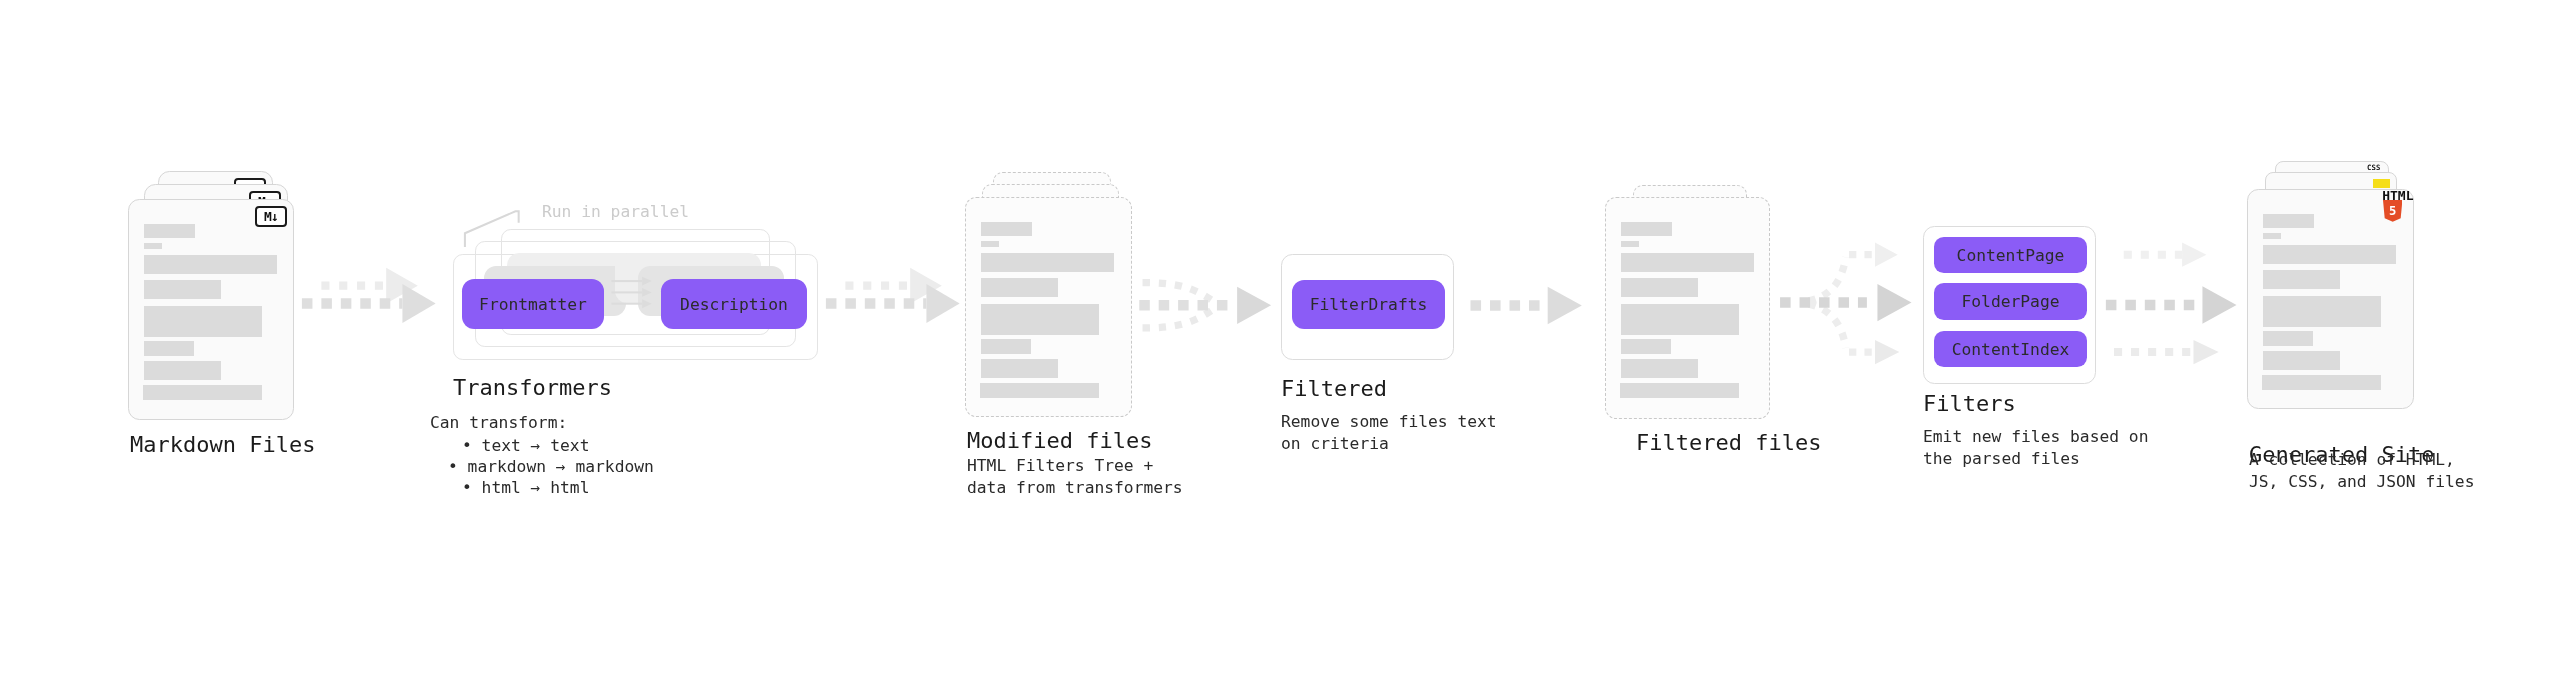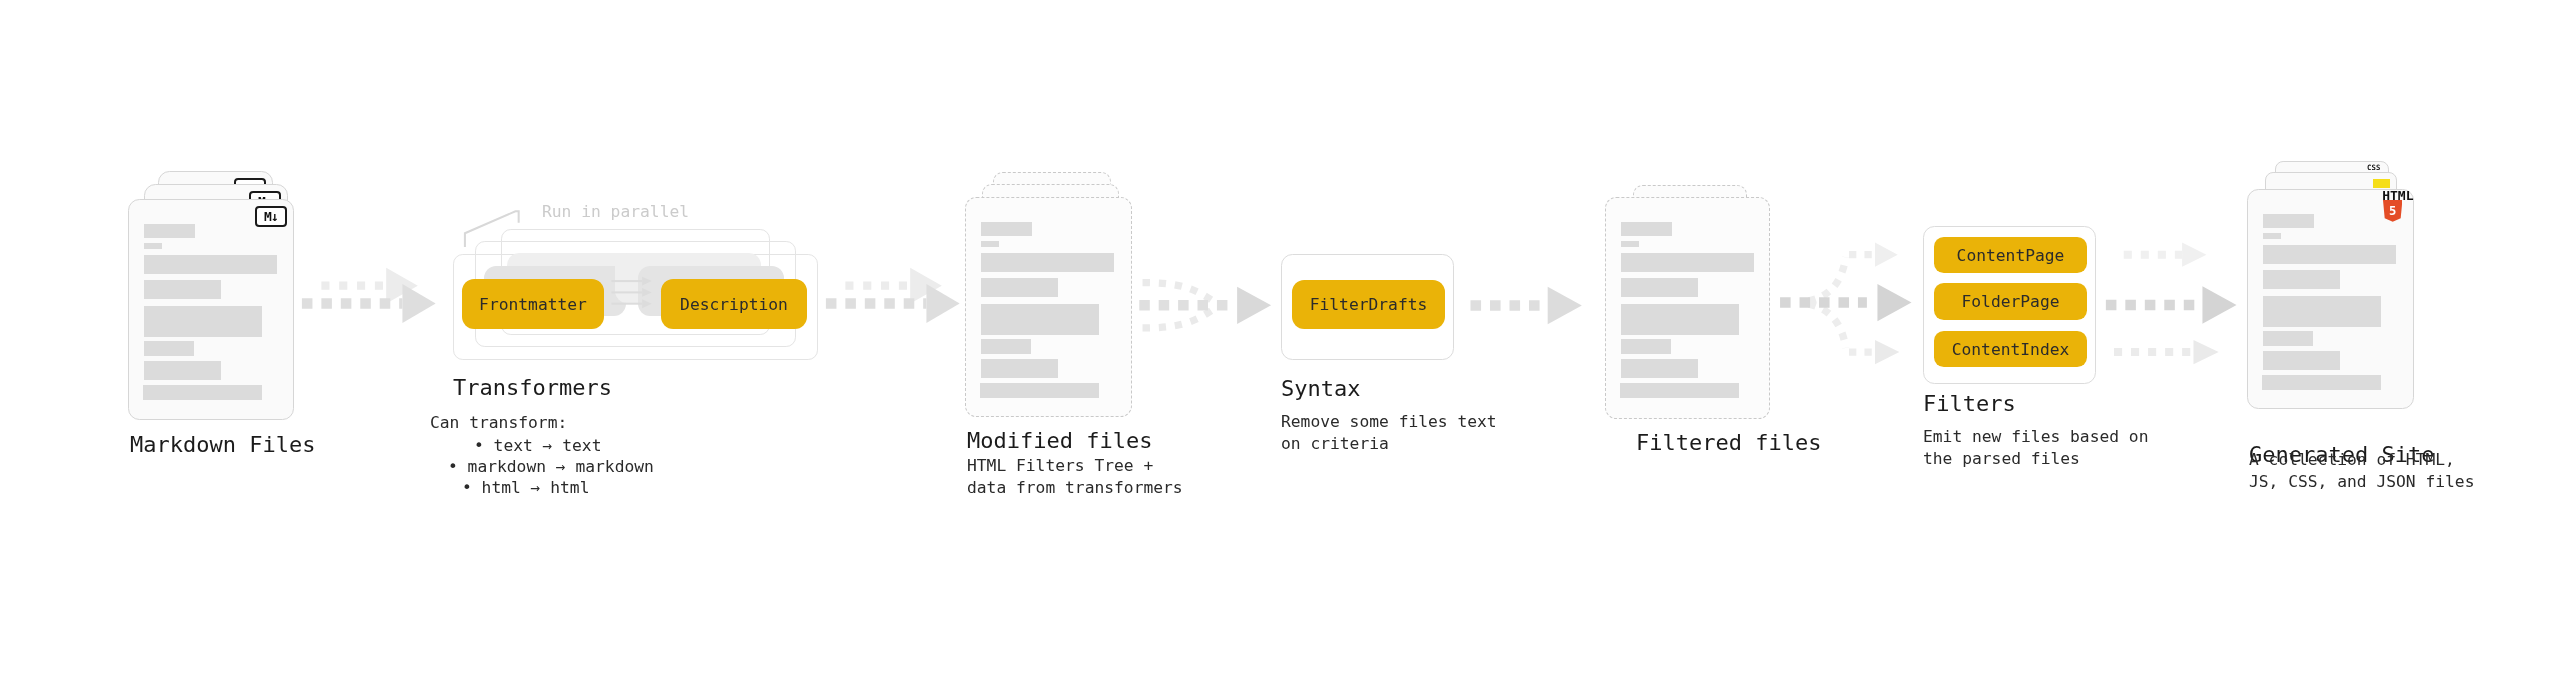--- a/index.html
+++ b/index.html
@@ -22,21 +22,21 @@
   .js-badge{position:absolute;top:5.7px;right:5.7px;width:17px;height:9px;background:#f5de19;}
   .html5-badge{position:absolute;top:1.6px;right:9.8px;width:21px;text-align:center;}
   .html5-badge .h5-word{font-size:13px;font-weight:bold;color:#111;letter-spacing:0;display:block;line-height:7.3px;}
   .html5-badge .h5-shield{width:19.5px;height:22px;margin:0.8px auto 0;background:#e44d26;
     clip-path:polygon(0% 0%,100% 0%,91% 84%,50% 100%,9% 84%);
     display:flex;align-items:center;justify-content:center;color:#ffffff;font-size:12.2px;font-weight:bold;}
   
   .frame{position:absolute;border:1.6px solid #e4e4e4;border-radius:9.8px;box-sizing:border-box;background:transparent;}
   .panel{position:absolute;border:1.6px solid #dcdcdc;border-radius:11.4px;box-sizing:border-box;background:#ffffff;}
   
-  .chip{position:absolute;background:#eab308;border-radius:12.2px;display:flex;align-items:center;justify-content:center;
+  .chip{position:absolute;background:#8b5cf6;border-radius:12.2px;display:flex;align-items:center;justify-content:center;
     font-size:16.3px;color:#2b2b2b;white-space:nowrap;}
   .chip.ghost1{background:#e4e4e4;}
   .chip.ghost2{background:#efefef;}
   
   .stage-label{position:absolute;font-size:22px;color:#1b1b1b;white-space:nowrap;}
   .stage-desc{position:absolute;font-size:16.3px;color:#2a2a2a;line-height:22px;white-space:pre-line;}
   .bullet-line{position:absolute;font-size:16.3px;color:#2a2a2a;white-space:nowrap;}
   .annotation{position:absolute;font-size:16.3px;color:#cbcbcb;white-space:nowrap;}
   svg{position:absolute;overflow:visible;}
 </style>
@@ -95,21 +95,21 @@
       <polygon points="42,32.5 42,43.5 54,38" fill="#dcdcdc"></polygon>
     </svg>
 
     <svg style="left:455px;top:195px;" width="98" height="57" viewBox="0 0 120 70">
       <polyline points="12,64 12,47 74,20 78,20 78,34" fill="none" stroke="#d8d8d8" stroke-width="2.5"></polyline>
     </svg>
     <div class="annotation" style="left:526px;top:202px;margin-left:16px;">Run in parallel</div>
 
     <div class="stage-label" style="left:453px;top:375px;">Transformers</div>
     <div class="stage-desc" style="left:430px;top:412px;">Can transform:</div>
-    <div class="bullet-line" style="left:474px;top:436px;text-align:right;">• text → text</div>
+    <div class="bullet-line" style="left:462px;top:436px;text-align:right;">• text → text</div>
     <div class="bullet-line" style="left:448px;top:457px;">• markdown → markdown</div>
     <div class="bullet-line" style="left:462px;top:478px;">• html → html</div>
   </div>
 
   <svg style="left:821px;top:267px;" width="146" height="77" viewBox="0 0 180 95">
     <line x1="30" y1="23" x2="112" y2="23" stroke="#ececec" stroke-width="10" stroke-dasharray="10 12"></line>
     <polygon points="110,1 110,45 149,23" fill="#ececec"></polygon>
     <line x1="6" y1="45" x2="130" y2="45" stroke="#dedede" stroke-width="13" stroke-dasharray="13 11"></line>
     <polygon points="130,21 130,69 171,45" fill="#dedede"></polygon>
   </svg>
@@ -135,21 +135,21 @@
   <svg style="left:1131px;top:260px;" width="150" height="93" viewBox="0 0 185 115">
     <path d="M 14 28 C 55 28 75 33 100 50" fill="none" stroke="#eaeaea" stroke-width="9" stroke-dasharray="9 11"></path>
     <path d="M 14 84 C 55 84 75 79 100 62" fill="none" stroke="#eaeaea" stroke-width="9" stroke-dasharray="9 11"></path>
     <line x1="10" y1="56" x2="128" y2="56" stroke="#dfdfdf" stroke-width="13" stroke-dasharray="13 11"></line>
     <polygon points="131,33 131,79 173,56" fill="#d9d9d9"></polygon>
   </svg>
 
   <div>
     <div class="panel" style="left:1281px;top:254px;width:173px;height:106px;"></div>
     <div class="chip" style="left:1292px;top:280px;width:153px;height:49px;">FilterDrafts</div>
-    <div class="stage-label" style="left:1281px;top:376px;">Syntax</div>
+    <div class="stage-label" style="left:1281px;top:376px;">Filtered</div>
     <div class="stage-desc" style="left:1281px;top:411px;">Remove some files text
 on criteria</div>
   </div>
 
   <svg style="left:1464px;top:276px;" width="130" height="59" viewBox="0 0 160 72">
     <line x1="8" y1="36" x2="105" y2="36" stroke="#dedede" stroke-width="13" stroke-dasharray="13 11"></line>
     <polygon points="103,13 103,59 145,36" fill="#dcdcdc"></polygon>
   </svg>
 
   <div>

